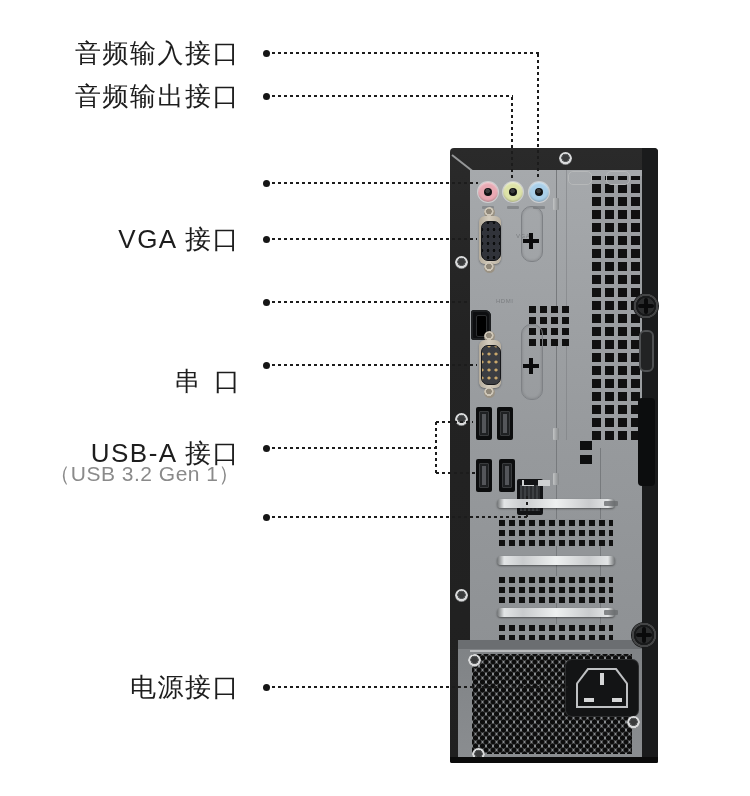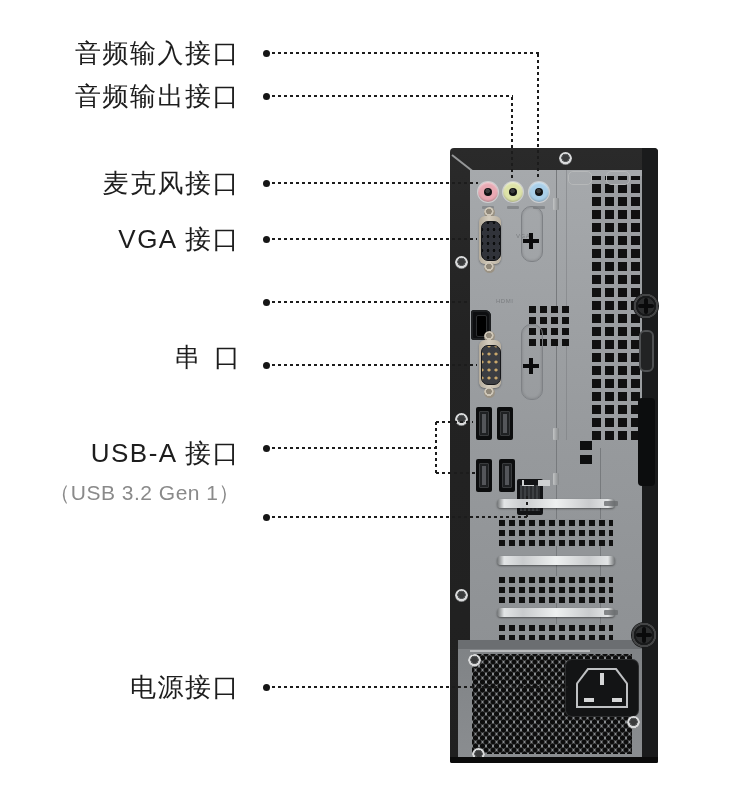--- a/index.html
+++ b/index.html
@@ -144,25 +144,24 @@
   .ovalslot{position:absolute;left:189px;top:182px;width:11px;height:38px;border:2px solid #4e5052;border-radius:6px;background:#222324;}
   .handlebar{position:absolute;left:188px;top:250px;width:17px;height:88px;background:#0c0d0e;border-radius:4px;}
 </style>
 </head>
 <body>
 
 <div id="stage">
 
   <div class="callout-label" style="top:83px;">音频输出接口</div>
   <div class="callout-label" style="top:40px;">音频输入接口</div>
-  <div class="callout-label" style="top:170px;">麦克风接口</div>
   <div class="callout-label" style="top:226px;">VGA 接口</div>
-  <div class="callout-label lbl-serial" style="top:344px;">串口</div>
+  <div class="callout-label lbl-serial" style="top:368px;">串口</div>
   <div class="callout-label" style="top:440px;">USB-A 接口</div>
-  <div class="callout-sub" style="top:479px;">（USB 3.2 Gen 1）</div>
+  <div class="callout-sub" style="top:460px;">（USB 3.2 Gen 1）</div>
   <div class="callout-label" style="top:674px;">电源接口</div>
 
   <div class="dot" style="left:263px;top:50px;"></div>
   <div class="hline" style="left:272px;top:52px;width:267px;"></div>
   <div class="vline" style="left:537px;top:54px;height:126px;"></div>
 
   <div class="dot" style="left:263px;top:93px;"></div>
   <div class="hline" style="left:272px;top:95px;width:241px;"></div>
   <div class="vline" style="left:511px;top:97px;height:83px;"></div>
 

